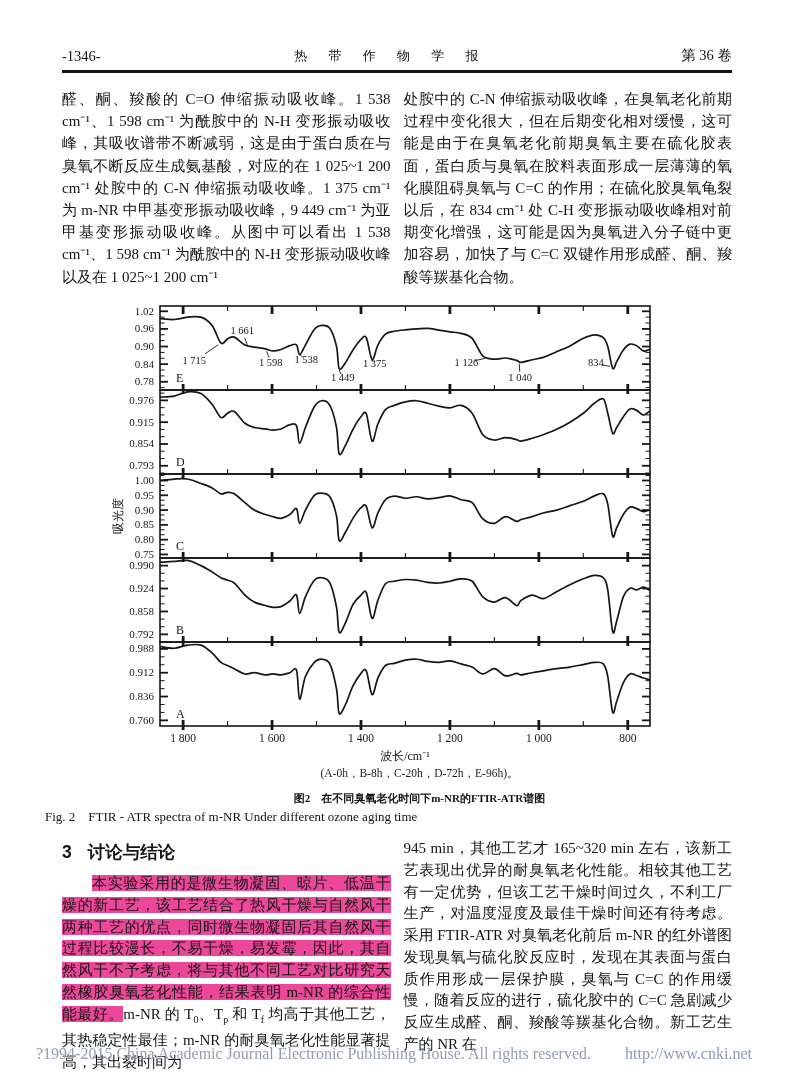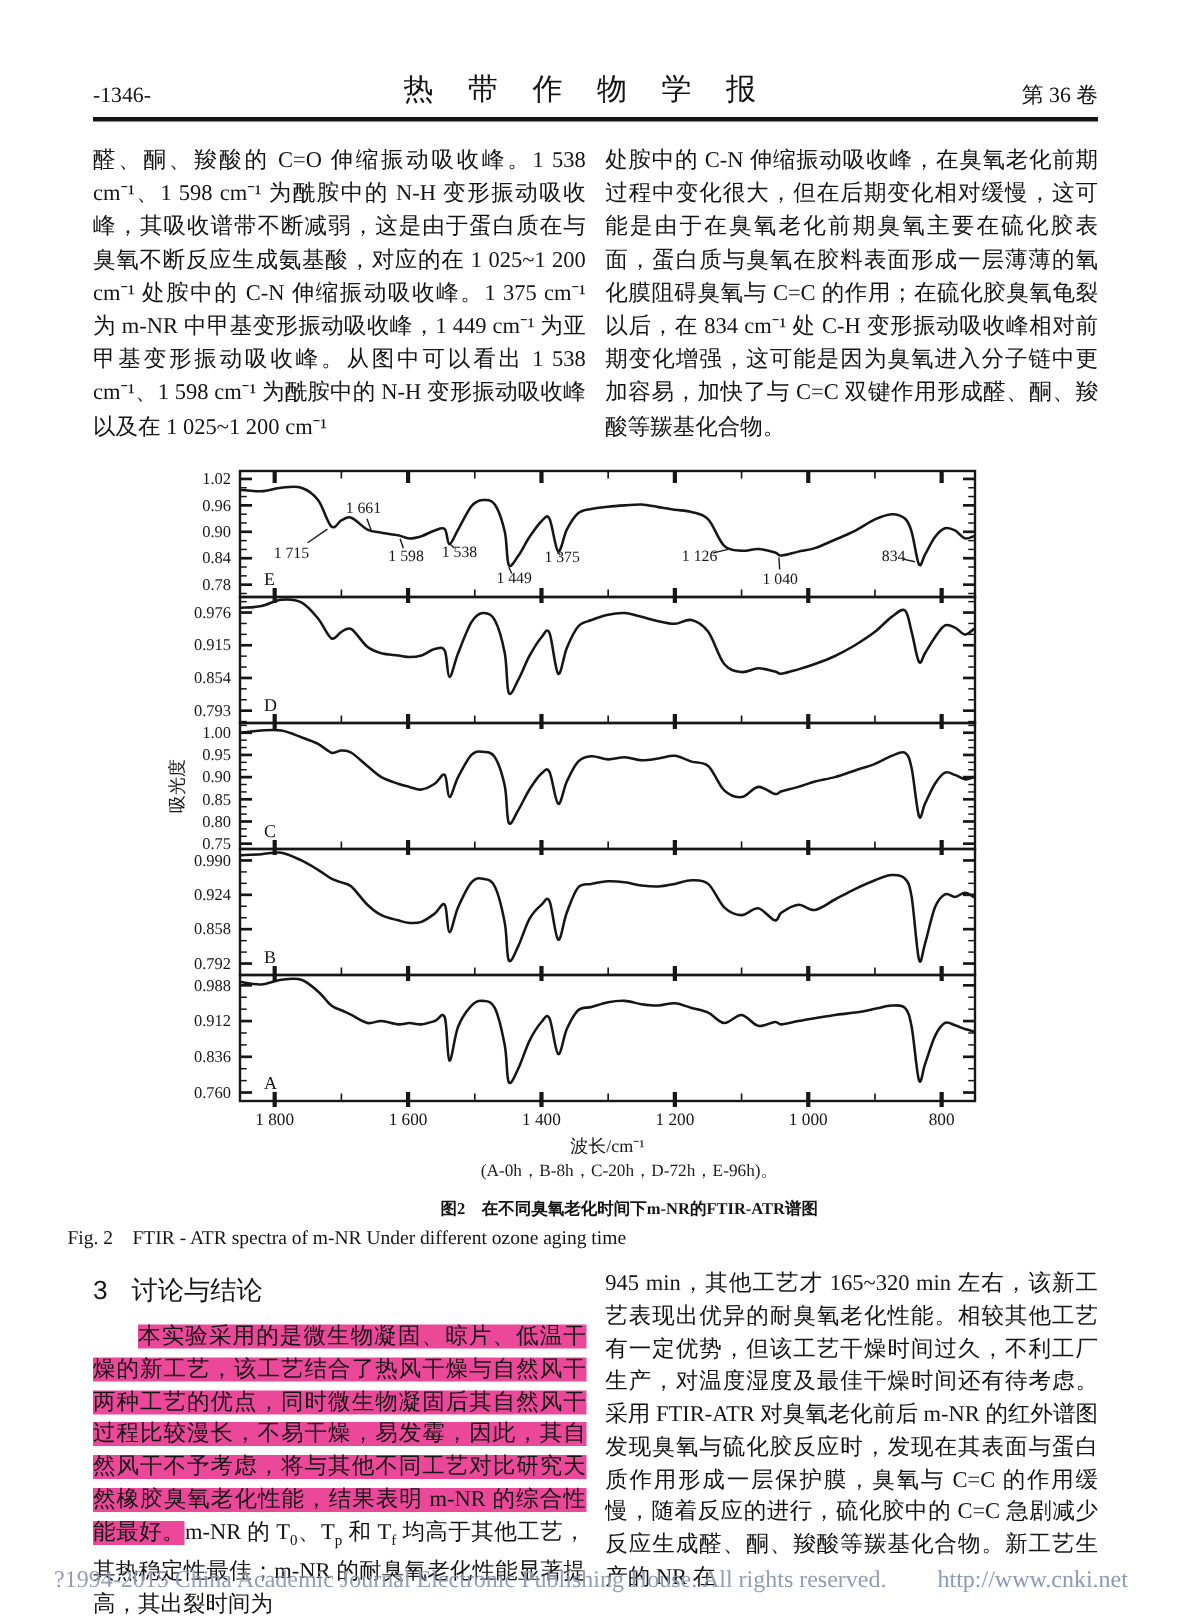--- a/index.html
+++ b/index.html
@@ -1,35 +1,35 @@
 <!DOCTYPE html>
 <html><head>
 <meta charset="utf-8">
 <style>
   html,body{margin:0;padding:0;background:#ffffff;}
   .page{position:relative;width:794px;height:1077px;background:#ffffff;overflow:hidden;
         font-family:"Liberation Serif",serif;color:#141414;}
   
   .header{margin:46px 62px 0;display:flex;justify-content:space-between;align-items:flex-end;
           border-bottom:3px solid #161616;padding-bottom:5px;font-size:14.5px;}
-  .header .journal{letter-spacing:9px;font-size:20px;}
+  .header .journal{letter-spacing:9px;font-size:13px;}
   
   .cols{margin:15px 62px 0;display:flex;gap:13px;}
   .cols p{flex:1;margin:0;font-size:15px;line-height:22.2px;text-align:justify;}
   
   .figure{margin-top:12px;}
   #ftir-chart svg{display:block;margin-left:106px;}
   .figtail{padding-left:45px;}
   .legend{text-align:center;font-size:11.5px;line-height:15.5px;color:#1c1c1c;}
   .cap-cn{text-align:center;font-weight:bold;font-size:11px;margin-top:7px;line-height:20px;}
   .cap-en{text-align:left;font-weight:normal;font-size:13px;line-height:18px;}
   
   .botcols{margin:12px 62px 0;display:flex;gap:13px;}
   .botcols .bcol{flex:1;}
-  .botcols h3{margin:2px 0 9px 0;font-size:17.5px;font-weight:normal;font-family:"Liberation Sans",sans-serif;}
+  .botcols h3{margin:2px 0 9px 0;font-size:17.5px;font-weight:bold;font-family:"Liberation Sans",sans-serif;}
   .botcols h3 .num{margin-right:16px;}
   .botcols p{margin:0;font-size:15px;line-height:21.7px;text-align:justify;}
   .indent{text-indent:2em;}
   .hl{background:#ec4899;}
   sub{font-size:10px;}
   
   .footer{position:absolute;left:36px;bottom:14px;font-size:16px;color:#939db1;white-space:nowrap;}
   .footer .url{margin-left:30px;color:#8b98b8;}
 </style>
 </head>
@@ -37,21 +37,21 @@
 
 <div class="page">
 
   <div class="header">
     <span>-1346-</span>
     <span class="journal">热 带 作 物 学 报</span>
     <span>第 36 卷</span>
   </div>
 
   <div class="cols">
-    <p>醛、酮、羧酸的 C=O 伸缩振动吸收峰。1 538 cm⁻¹、1 598 cm⁻¹ 为酰胺中的 N-H 变形振动吸收峰，其吸收谱带不断减弱，这是由于蛋白质在与臭氧不断反应生成氨基酸，对应的在 1 025~1 200 cm⁻¹ 处胺中的 C-N 伸缩振动吸收峰。1 375 cm⁻¹ 为 m-NR 中甲基变形振动吸收峰，1 449 cm⁻¹ 为亚甲基变形振动吸收峰。从图中可以看出 1 538 cm⁻¹、1 598 cm⁻¹ 为酰胺中的 N-H 变形振动吸收峰以及在 1 025~1 200 cm⁻¹</p>
+    <p>醛、酮、羧酸的 C=O 伸缩振动吸收峰。1 538 cm⁻¹、1 598 cm⁻¹ 为酰胺中的 N-H 变形振动吸收峰，其吸收谱带不断减弱，这是由于蛋白质在与臭氧不断反应生成氨基酸，对应的在 1 025~1 200 cm⁻¹ 处胺中的 C-N 伸缩振动吸收峰。1 375 cm⁻¹ 为 m-NR 中甲基变形振动吸收峰，9 449 cm⁻¹ 为亚甲基变形振动吸收峰。从图中可以看出 1 538 cm⁻¹、1 598 cm⁻¹ 为酰胺中的 N-H 变形振动吸收峰以及在 1 025~1 200 cm⁻¹</p>
     <p>处胺中的 C-N 伸缩振动吸收峰，在臭氧老化前期过程中变化很大，但在后期变化相对缓慢，这可能是由于在臭氧老化前期臭氧主要在硫化胶表面，蛋白质与臭氧在胶料表面形成一层薄薄的氧化膜阻碍臭氧与 C=C 的作用；在硫化胶臭氧龟裂以后，在 834 cm⁻¹ 处 C-H 变形振动吸收峰相对前期变化增强，这可能是因为臭氧进入分子链中更加容易，加快了与 C=C 双键作用形成醛、酮、羧酸等羰基化合物。</p>
   </div>
 
   <div class="figure">
     <div id="ftir-chart">
         <svg width="592" height="466" viewBox="0 0 592 466" font-family="&quot;Liberation Serif&quot;, serif">
           <rect x="54" y="6" width="490" height="84" fill="none" stroke="#161616" stroke-width="1.6"></rect>
           <line x1="54" y1="11.28671328671329" x2="62" y2="11.28671328671329" stroke="#161616" stroke-width="1.8"></line>
           <line x1="536" y1="11.28671328671329" x2="544" y2="11.28671328671329" stroke="#161616" stroke-width="1.8"></line>
           <text x="48" y="14.78671328671329" text-anchor="end" font-size="11" fill="#161616">1.02</text>

